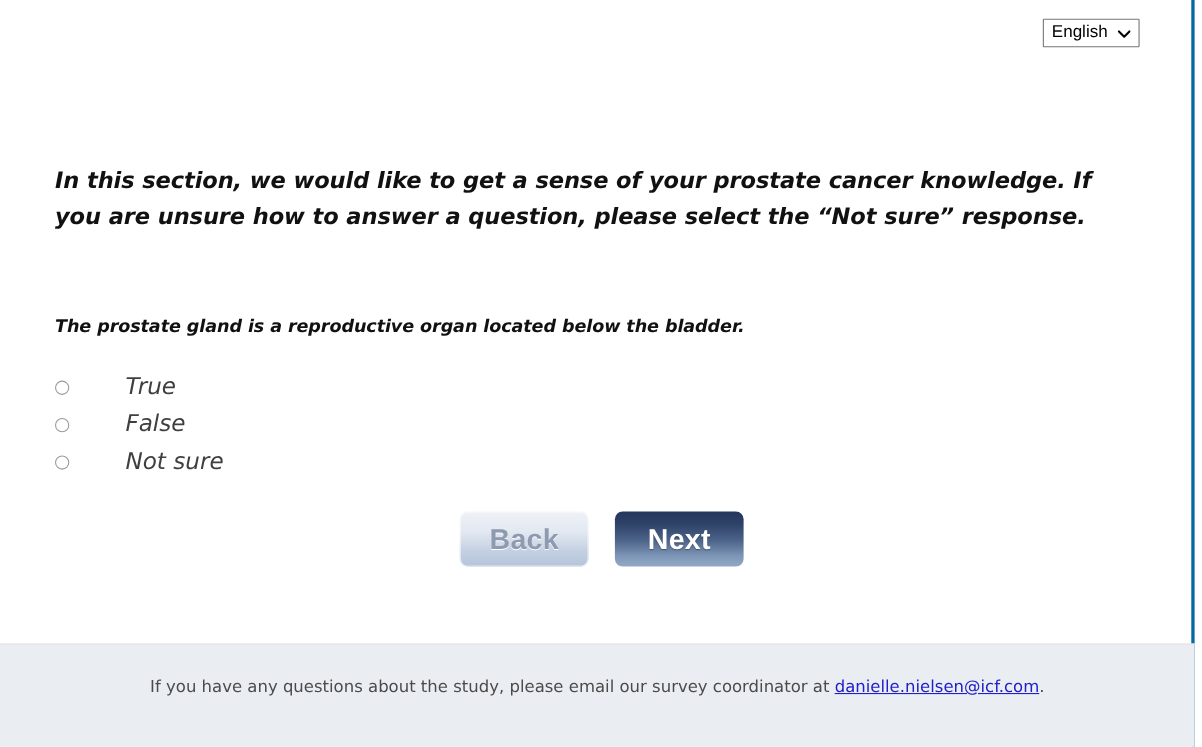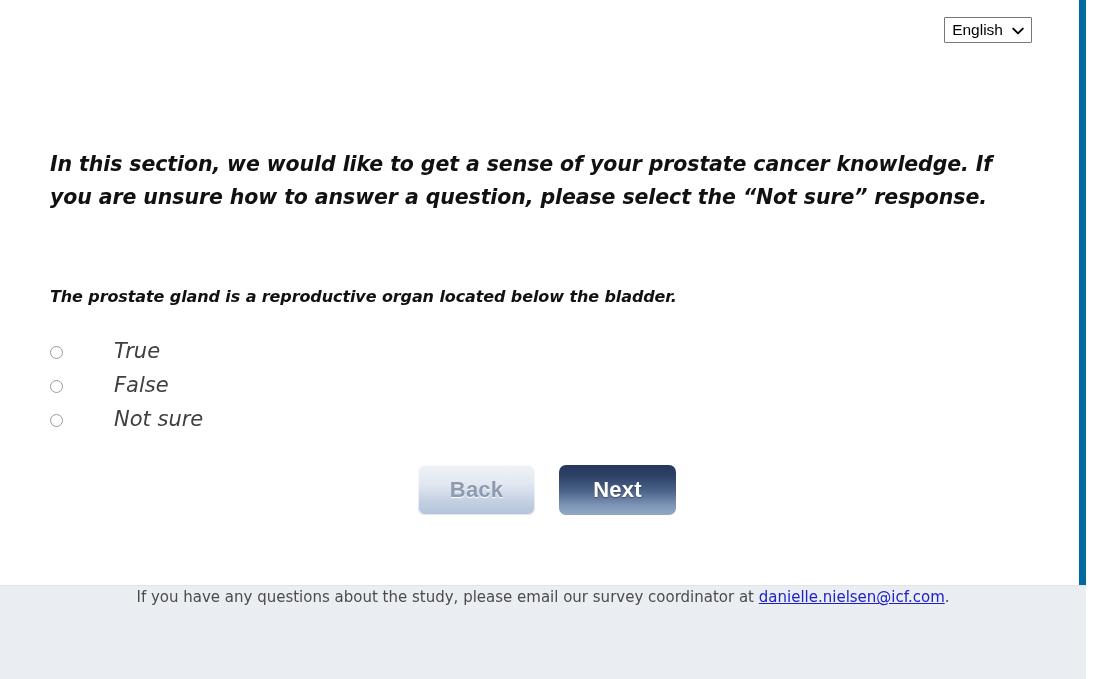--- a/index.html
+++ b/index.html
@@ -16,21 +16,21 @@
   }
 
   
   #page {
     position: absolute;
     left: 0;
     top: 0;
     width: 1086px;
     height: 679px;
     background: #ffffff;
-    border-right: 7px solid #0369a1;
+    border-right: 3px solid #0369a1;
     box-sizing: border-box;
   }
   #right-gutter {
     position: absolute;
     left: 1087px;
     top: 0;
     width: 6px;
     height: 679px;
     background: #ffffff;
   }
@@ -171,21 +171,21 @@
     display: flex;
     gap: 24px;
   }
   .nav-btn {
     width: 117px;
     height: 50px;
     border-radius: 7px;
     border: none;
     font-family: "Liberation Sans", sans-serif;
     font-weight: bold;
-    font-size: 22px;
+    font-size: 26px;
     letter-spacing: 0.2px;
     cursor: pointer;
     padding: 0;
     line-height: 50px;
     text-align: center;
   }
   .nav-btn.back {
     background: linear-gradient(to bottom, #eff2f7 0%, #e2e8f1 38%, #c4d0e2 72%, #b4c4da 100%);
     color: #8e9ab0;
     text-shadow: 0 1px 0 #ffffff;
@@ -211,20 +211,21 @@
     background: #eaeef2;
     border-top: 1px solid #dfe4e9;
     box-sizing: border-box;
   }
   #footer-text {
     text-align: center;
     font-family: "DejaVu Sans", sans-serif;
     font-size: 15px;
     color: #4b4b4b;
     line-height: 23px;
+    padding-top: 27px;
   }
   #footer-email {
     color: #2020c8;
     text-decoration: underline;
   }
 </style>
 </head>
 <body>
 
 <div id="page">

